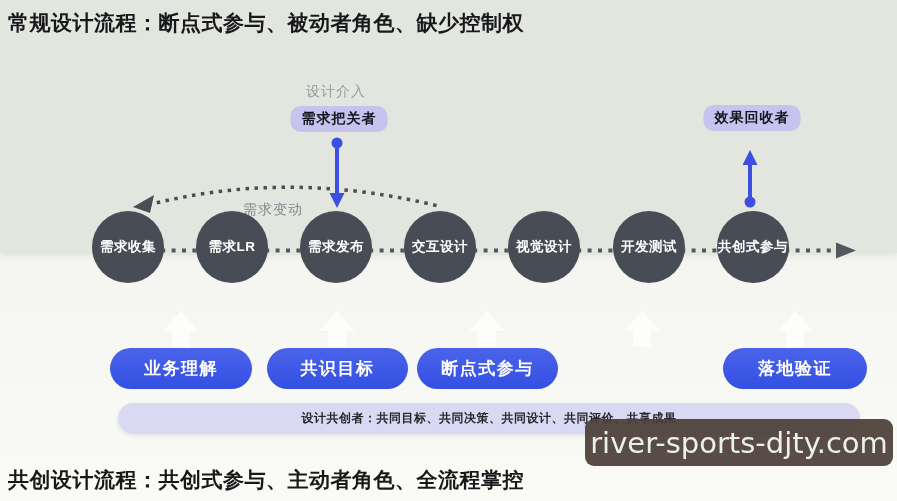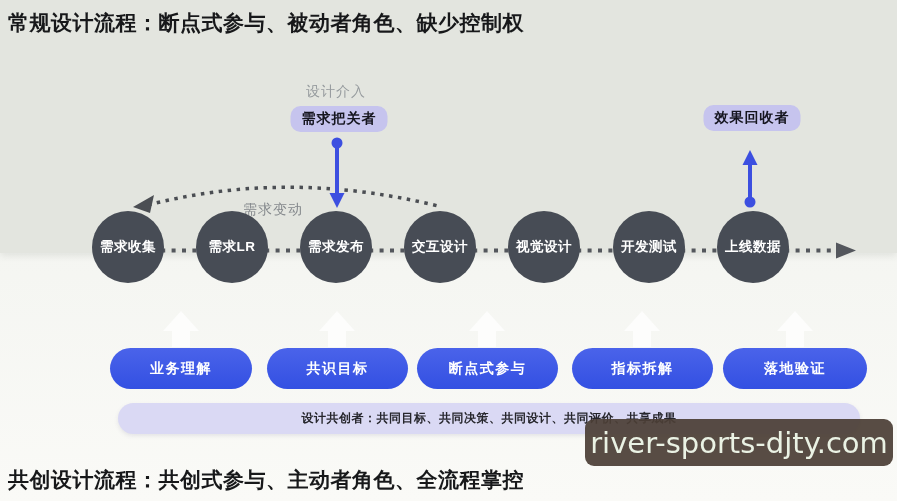--- a/index.html
+++ b/index.html
@@ -58,21 +58,21 @@
     padding: 4px 11px;
     font-size: 14px; font-weight: bold; color: #15151f;
     letter-spacing: 1px; white-space: nowrap; z-index: 2;
   }
 
   .pill {
     position: absolute; top: 348px; height: 41px;
     border-radius: 21px;
     background: linear-gradient(180deg, #4a63ea 0%, #3350e2 100%);
     color: #ffffff;
-    font-size: 14px; font-weight: bold; letter-spacing: 1.5px;
+    font-size: 17px; font-weight: bold; letter-spacing: 1.5px;
     display: flex; align-items: center; justify-content: center;
     z-index: 2;
   }
 
   .banner {
     position: absolute; left: 118px; top: 403px;
     width: 742px; height: 31px;
     background: #dad9f4;
     border-radius: 16px;
     display: flex; align-items: center; justify-content: center;
@@ -141,26 +141,25 @@
 
   <div class="role-box" style="left:339px; top:106px;">需求把关者</div>
   <div class="role-box" style="left:752px; top:105px;">效果回收者</div>
 
   <div class="stage-circle" style="left:92px;">需求收集</div>
   <div class="stage-circle" style="left:196px;">需求LR</div>
   <div class="stage-circle" style="left:300px;">需求发布</div>
   <div class="stage-circle" style="left:404px;">交互设计</div>
   <div class="stage-circle" style="left:508px;">视觉设计</div>
   <div class="stage-circle" style="left:613px;">开发测试</div>
-  <div class="stage-circle" style="left:717px;">上线数据</div>
+  <div class="stage-circle" style="left:717px;">共创式参与</div>
 
   <div class="pill" style="left:110px; width:142px;">业务理解</div>
   <div class="pill" style="left:267px; width:141px;">共识目标</div>
   <div class="pill" style="left:417px; width:141px;">断点式参与</div>
-  <div class="pill" style="left:572px; width:141px;">指标拆解</div>
   <div class="pill" style="left:723px; width:144px;">落地验证</div>
 
   <div class="banner">设计共创者：共同目标、共同决策、共同设计、共同评价、共享成果</div>
 
   <div class="watermark">river-sports-djty.com</div>
 
   <div class="title title-bottom">共创设计流程：共创式参与、主动者角色、全流程掌控</div>
 
 </div>
 

